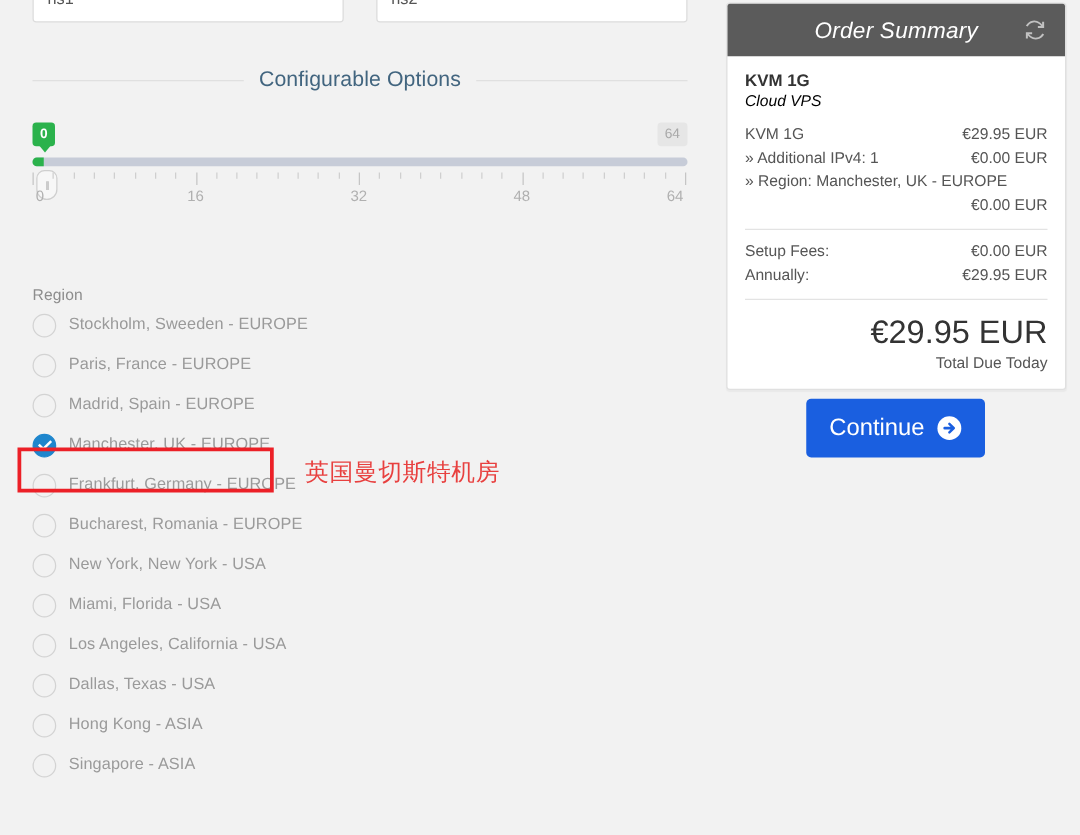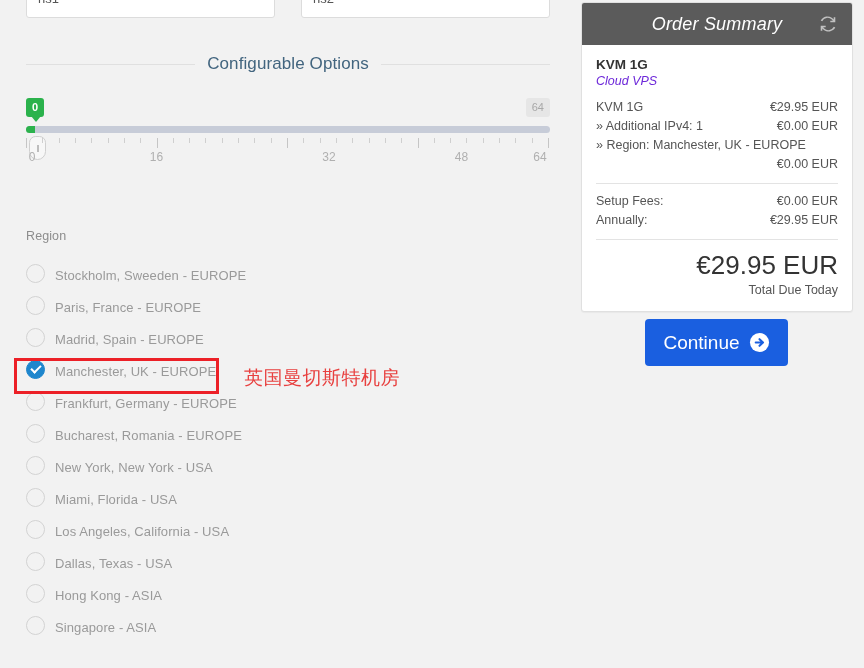--- a/index.html
+++ b/index.html
@@ -182,21 +182,21 @@
     margin-top: 16px;
   }
   .region-label {
     font-size: 12.5px;
     color: #8d8d8d;
     margin-bottom: 8px;
     letter-spacing: .1px;
   }
   .radio-item {
     display: flex;
-    align-items: flex-end;
+    align-items: flex-start;
     height: 32px;
     gap: 10px;
     cursor: pointer;
   }
   .radio-circle {
     flex: 0 0 auto;
     width: 19px; height: 19px;
     border-radius: 50%;
     border: 1px solid #d3d3d3;
     background: #f2f2f2;
@@ -278,21 +278,21 @@
   }
   .prod-name {
     font-size: 13.5px;
     font-weight: bold;
     color: #333;
     margin-bottom: 2px;
   }
   .prod-cat {
     font-size: 12.5px;
     font-style: italic;
-    color: #6d28d9;
+    color: #000000;
     margin-bottom: 10px;
   }
   .line {
     display: flex;
     justify-content: space-between;
     align-items: baseline;
     font-size: 12.5px;
     color: #555;
     line-height: 19px;
   }
@@ -404,22 +404,22 @@
             <div class="tick minor" style="left: 440.438px;"></div>
             <div class="tick minor" style="left: 456.75px;"></div>
             <div class="tick minor" style="left: 473.062px;"></div>
             <div class="tick minor" style="left: 489.375px;"></div>
             <div class="tick minor" style="left: 505.688px;"></div>
             <div class="tick major" style="left: 522px;"></div>
           </div>
         <div class="ruler-labels" id="ruler-labels">
             <div class="rlabel" style="left: 6px;">0</div>
             <div class="rlabel" style="left: 130.5px;">16</div>
-            <div class="rlabel" style="left: 261px; margin-left: 42px;">32</div>
-            <div class="rlabel" style="left: 391.5px; margin-left: 44px;">48</div>
+            <div class="rlabel" style="left: 261px;">32</div>
+            <div class="rlabel" style="left: 391.5px;">48</div>
             <div class="rlabel" style="left: 514px;">64</div>
           </div>
       </div>
     </div>
 
     <div class="region-block">
       <div class="region-label">Region</div>
       <div id="region-list">
           <div class="radio-item">
             <span class="radio-circle"></span>

